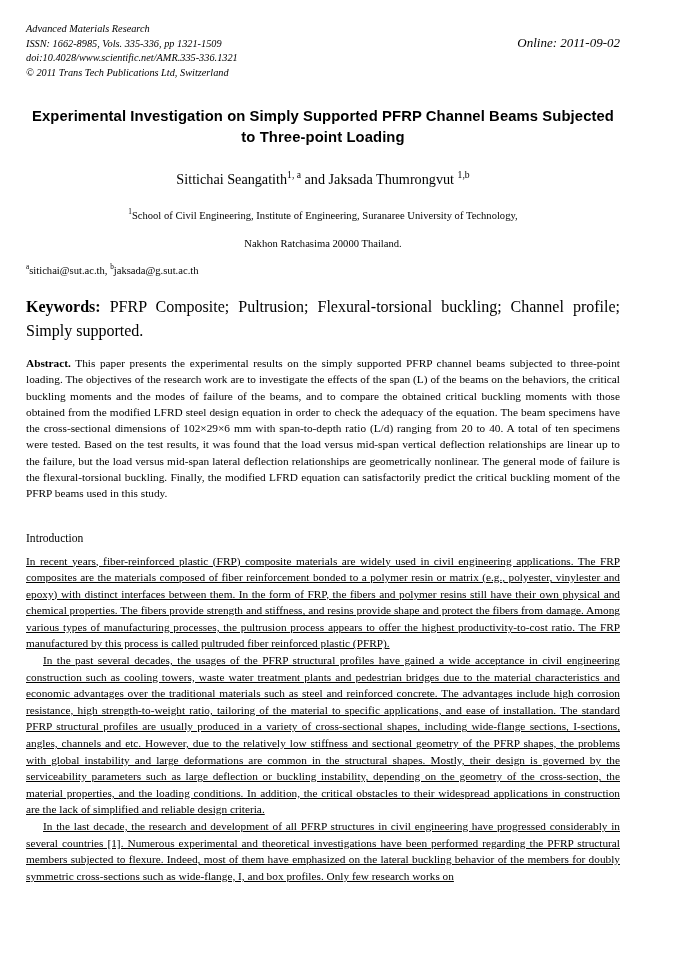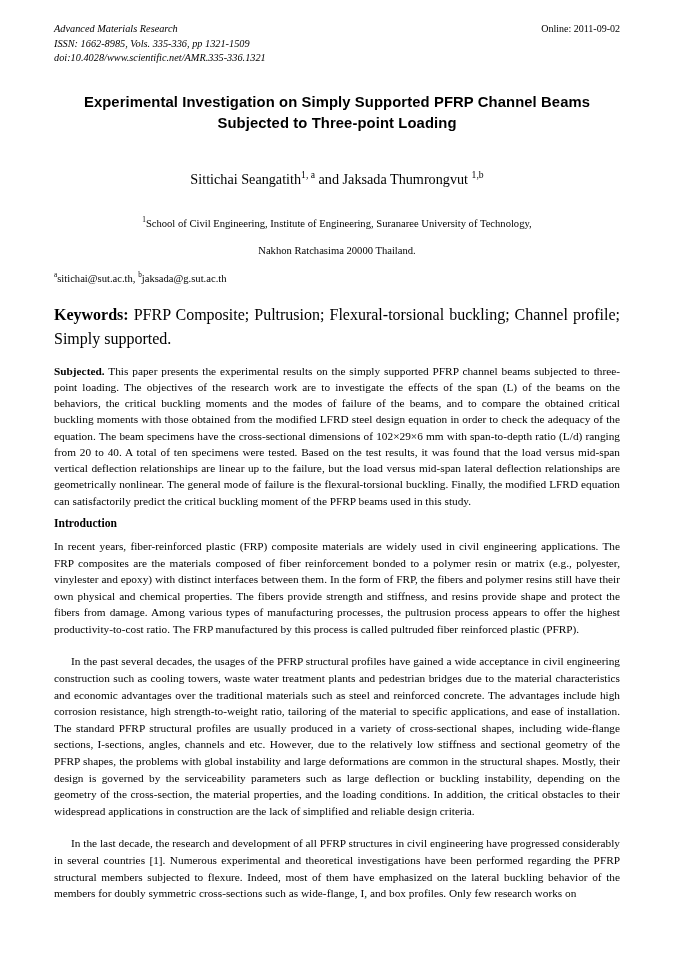--- a/index.html
+++ b/index.html
@@ -12,37 +12,38 @@
     height: 959px;
     font-family: "Liberation Serif", serif;
     color: #000000;
     overflow: hidden;
   }
   .page {
     position: relative;
     width: 678px;
     height: 959px;
     box-sizing: border-box;
-    padding: 22px 58px 0 54px;
+    padding: 22px 58px 0 26px;
   }
 
   
   .masthead {
     position: relative;
     font-size: 10.3px;
     line-height: 1.42;
   }
   .masthead .journal {
     font-style: italic;
   }
   .masthead .online {
     position: absolute;
     right: 0;
-    top: 0;
-    font-size: 10px;
+    top: 12px;
+    font-style: italic;
+    font-size: 13px;
   }
   .masthead .idline {
     font-style: italic;
   }
   .masthead .doi {
     font-style: italic;
   }
   .masthead .copy {
     font-style: italic;
   }
@@ -53,27 +54,27 @@
     text-align: center;
     font-family: Liberation Sans, sans-serif;
     font-weight: bold;
     font-size: 14.8px;
     line-height: 1.42;
     letter-spacing: 0.1px;
   }
 
   
   .authors {
-    margin-top: 36px;
+    margin-top: 22px;
     text-align: center;
     font-size: 14.2px;
     line-height: 1.4;
   }
   .affil {
-    margin-top: 26px;
+    margin-top: 18px;
     text-align: center;
     font-size: 10.6px;
     line-height: 1.55;
   }
   .affil .line2 {
     margin-top: 11px;
   }
   .emails {
     margin-top: 13px;
     text-align: left;
@@ -100,44 +101,46 @@
     font-size: 11.3px;
     line-height: 1.44;
     text-align: justify;
   }
   .abstract b {
     font-weight: bold;
   }
 
   
   .section-head {
-    margin-top: 8px;
+    margin-top: 30px;
     font-size: 11.6px;
-    font-weight: bold;
+    font-weight: normal;
   }
   .body-par {
     margin-top: 8px;
     font-size: 11.3px;
     line-height: 1.47;
     text-align: justify;
+    text-decoration: underline;
   }
   .body-par.indent {
-    margin-top: 16px;
+    margin-top: 0;
     text-indent: 17px;
   }
 </style>
 </head>
 <body>
 
 <div class="page">
 
   <div class="masthead">
     <div class="journal">Advanced Materials Research</div>
     <div class="idline">ISSN: 1662-8985, Vols. 335-336, pp 1321-1509</div>
     <div class="doi">doi:10.4028/www.scientific.net/AMR.335-336.1321</div>
+    <div class="copy">© 2011 Trans Tech Publications Ltd, Switzerland</div>
     <div class="online">Online: 2011-09-02</div>
   </div>
 
   <div class="title">Experimental Investigation on Simply Supported PFRP Channel Beams Subjected to Three-point Loading</div>
 
   <div class="authors">
     Sittichai Seangatith<sup>1, a</sup> and Jaksada Thumrongvut <sup>1,b</sup>
   </div>
 
   <div class="affil">
@@ -148,21 +151,21 @@
   <div class="emails">
     <sup>a</sup>sitichai@sut.ac.th, <sup>b</sup>jaksada@g.sut.ac.th
   </div>
 
   <div class="keywords">
     <b>Keywords:</b>
     <span>PFRP Composite; Pultrusion; Flexural-torsional buckling; Channel profile; Simply supported.</span>
   </div>
 
   <div class="abstract">
-    <b>Subjected.</b>
+    <b>Abstract.</b>
     <span>This paper presents the experimental results on the simply supported PFRP channel beams subjected to three-point loading. The objectives of the research work are to investigate the effects of the span (L) of the beams on the behaviors, the critical buckling moments and the modes of failure of the beams, and to compare the obtained critical buckling moments with those obtained from the modified LFRD steel design equation in order to check the adequacy of the equation. The beam specimens have the cross-sectional dimensions of 102×29×6 mm with span-to-depth ratio (L/d) ranging from 20 to 40. A total of ten specimens were tested. Based on the test results, it was found that the load versus mid-span vertical deflection relationships are linear up to the failure, but the load versus mid-span lateral deflection relationships are geometrically nonlinear. The general mode of failure is the flexural-torsional buckling. Finally, the modified LFRD equation can satisfactorily predict the critical buckling moment of the PFRP beams used in this study.</span>
   </div>
 
   <div class="section-head">Introduction</div>
 
   <div class="body-par">In recent years, fiber-reinforced plastic (FRP) composite materials are widely used in civil engineering applications. The FRP composites are the materials composed of fiber reinforcement bonded to a polymer resin or matrix (e.g., polyester, vinylester and epoxy) with distinct interfaces between them. In the form of FRP, the fibers and polymer resins still have their own physical and chemical properties. The fibers provide strength and stiffness, and resins provide shape and protect the fibers from damage. Among various types of manufacturing processes, the pultrusion process appears to offer the highest productivity-to-cost ratio. The FRP manufactured by this process is called pultruded fiber reinforced plastic (PFRP).</div>
   <div class="body-par indent">In the past several decades, the usages of the PFRP structural profiles have gained a wide acceptance in civil engineering construction such as cooling towers, waste water treatment plants and pedestrian bridges due to the material characteristics and economic advantages over the traditional materials such as steel and reinforced concrete. The advantages include high corrosion resistance, high strength-to-weight ratio, tailoring of the material to specific applications, and ease of installation. The standard PFRP structural profiles are usually produced in a variety of cross-sectional shapes, including wide-flange sections, I-sections, angles, channels and etc. However, due to the relatively low stiffness and sectional geometry of the PFRP shapes, the problems with global instability and large deformations are common in the structural shapes. Mostly, their design is governed by the serviceability parameters such as large deflection or buckling instability, depending on the geometry of the cross-section, the material properties, and the loading conditions. In addition, the critical obstacles to their widespread applications in construction are the lack of simplified and reliable design criteria.</div>
   <div class="body-par indent">In the last decade, the research and development of all PFRP structures in civil engineering have progressed considerably in several countries [1]. Numerous experimental and theoretical investigations have been performed regarding the PFRP structural members subjected to flexure. Indeed, most of them have emphasized on the lateral buckling behavior of the members for doubly symmetric cross-sections such as wide-flange, I, and box profiles. Only few research works on</div>
 
 </div>

